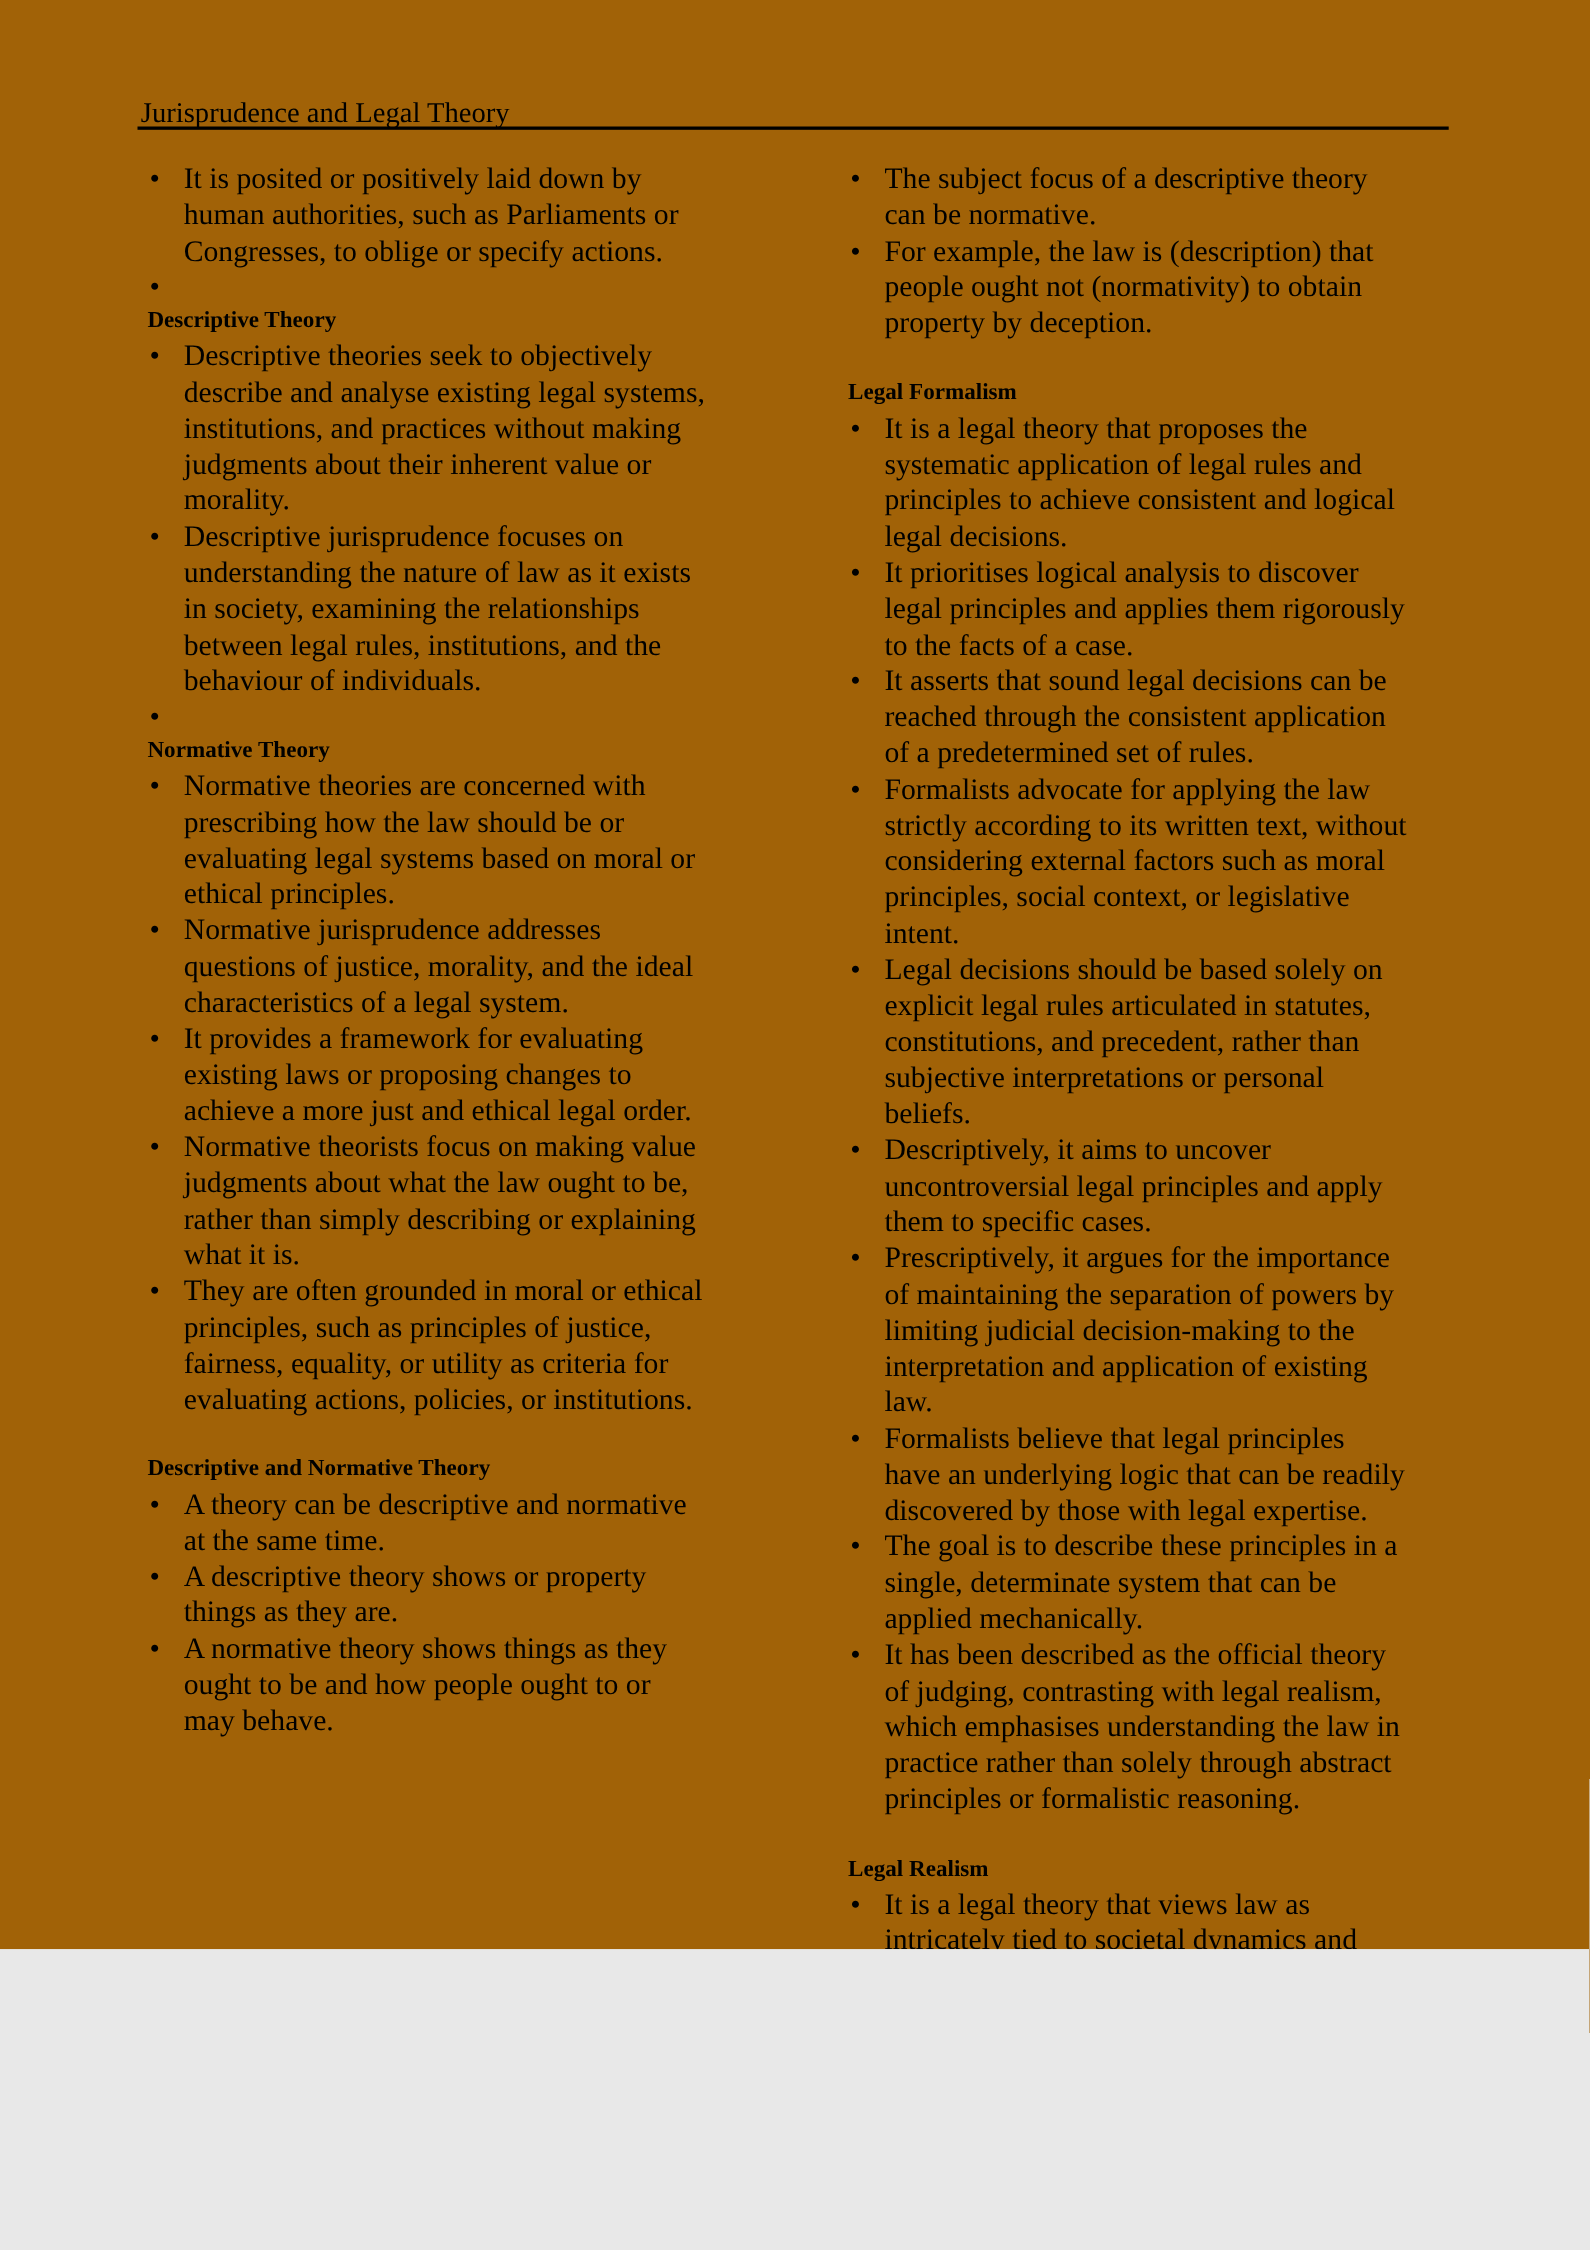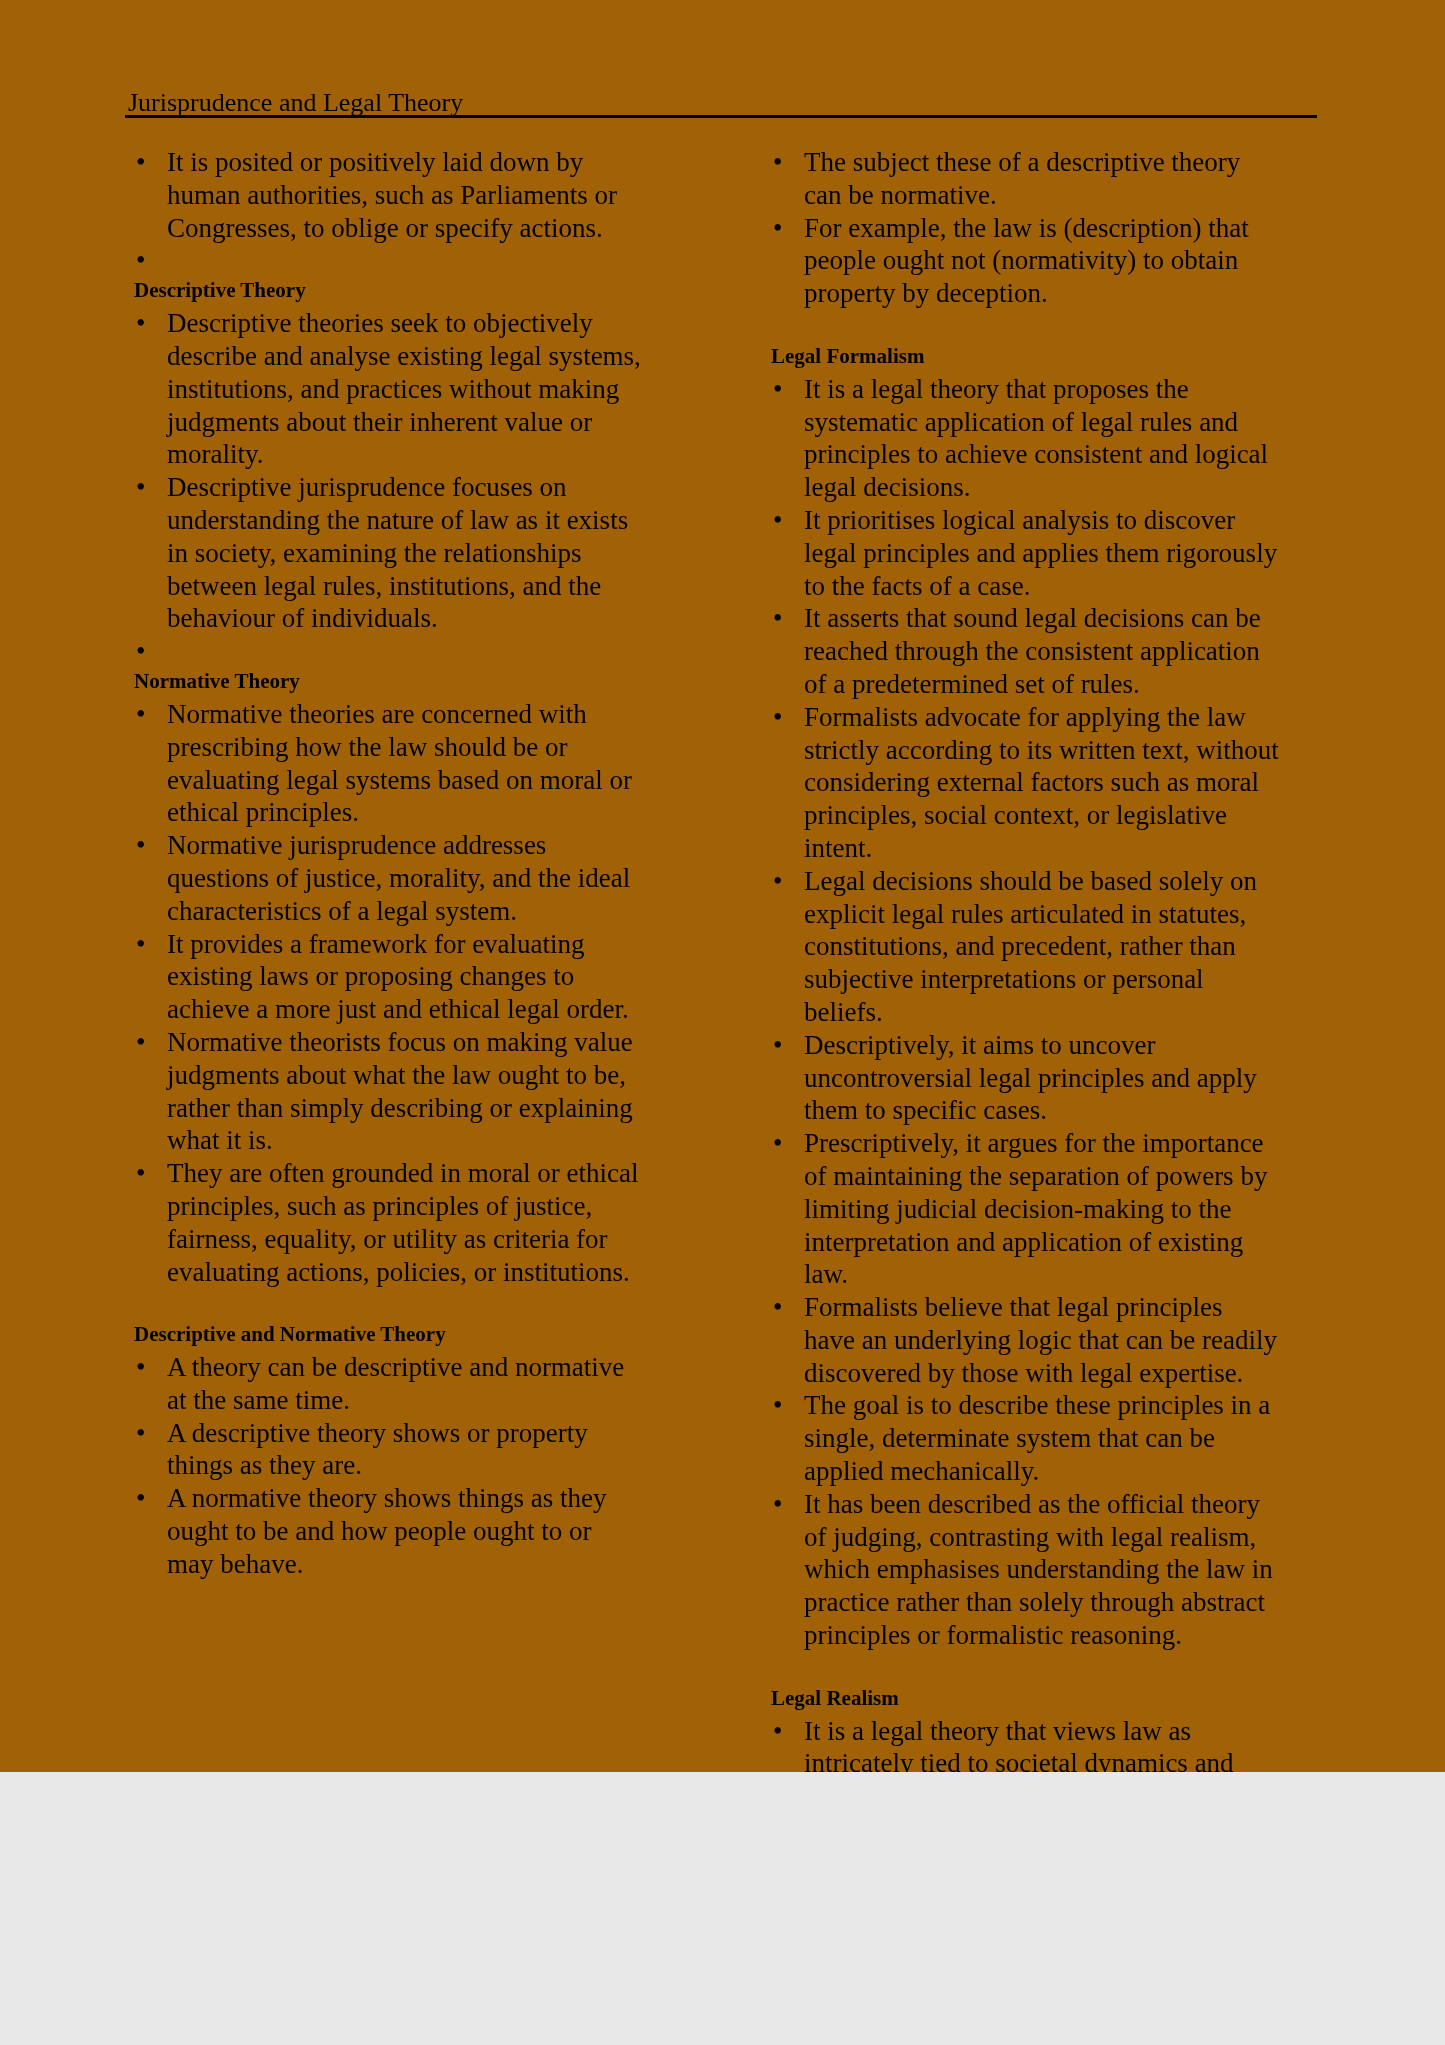--- a/index.html
+++ b/index.html
@@ -136,21 +136,21 @@
 things as they are.</span></li>
             <li><span class="marker">•</span><span class="btext">A normative theory shows things as they
 ought to be and how people ought to or
 may behave.</span></li>
           </ul>
         </div>
       </div>
     <div class="column" id="col-1">
         <div class="doc-section">
           <ul>
-            <li><span class="marker">•</span><span class="btext">The subject these of a descriptive theory
+            <li><span class="marker">•</span><span class="btext">The subject focus of a descriptive theory
 can be normative.</span></li>
             <li><span class="marker">•</span><span class="btext">For example, the law is (description) that
 people ought not (normativity) to obtain
 property by deception.</span></li>
           </ul>
         </div>
         <div class="doc-section">
           <h3>Legal Formalism</h3>
           <ul>
             <li><span class="marker">•</span><span class="btext">It is a legal theory that proposes the

